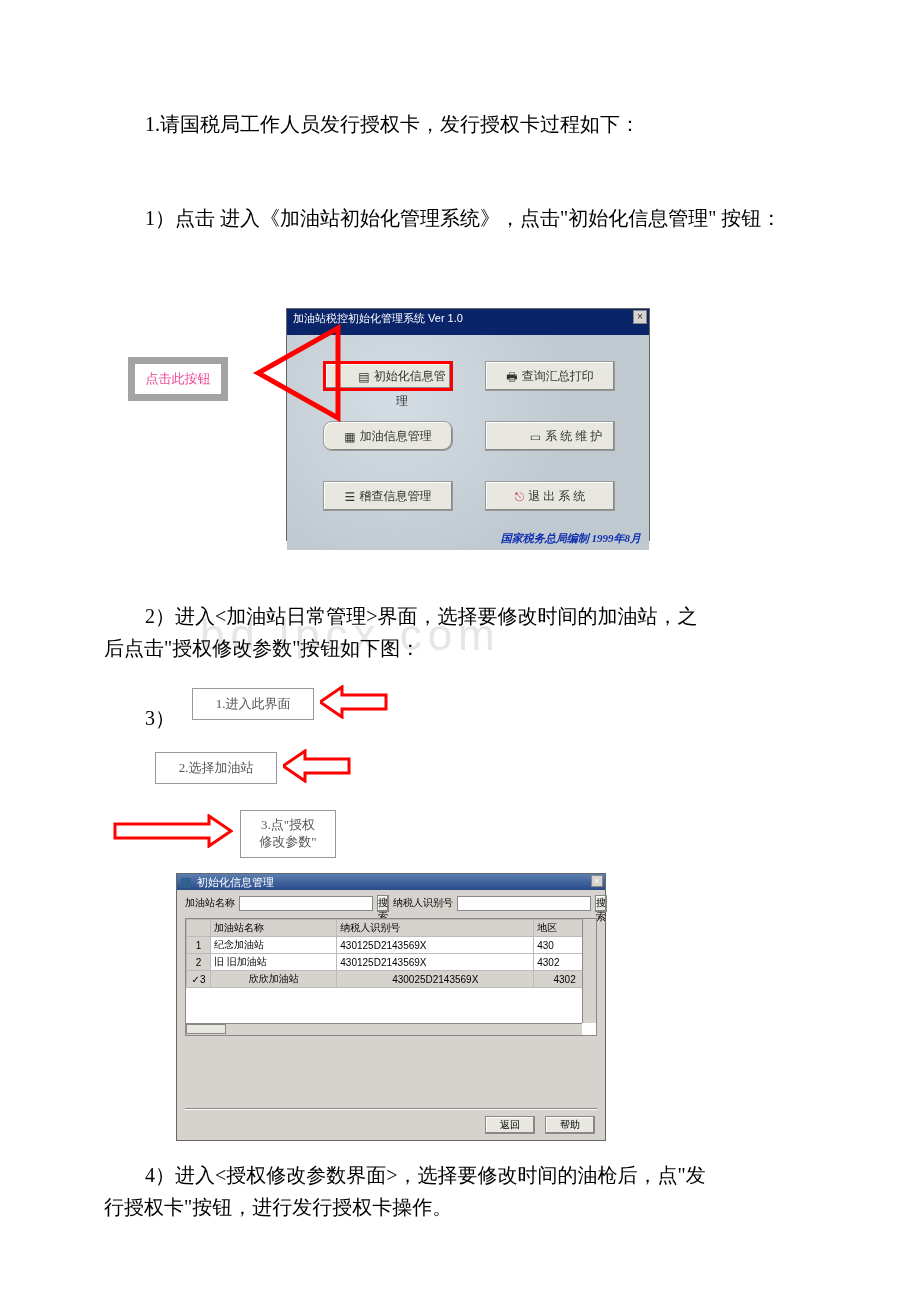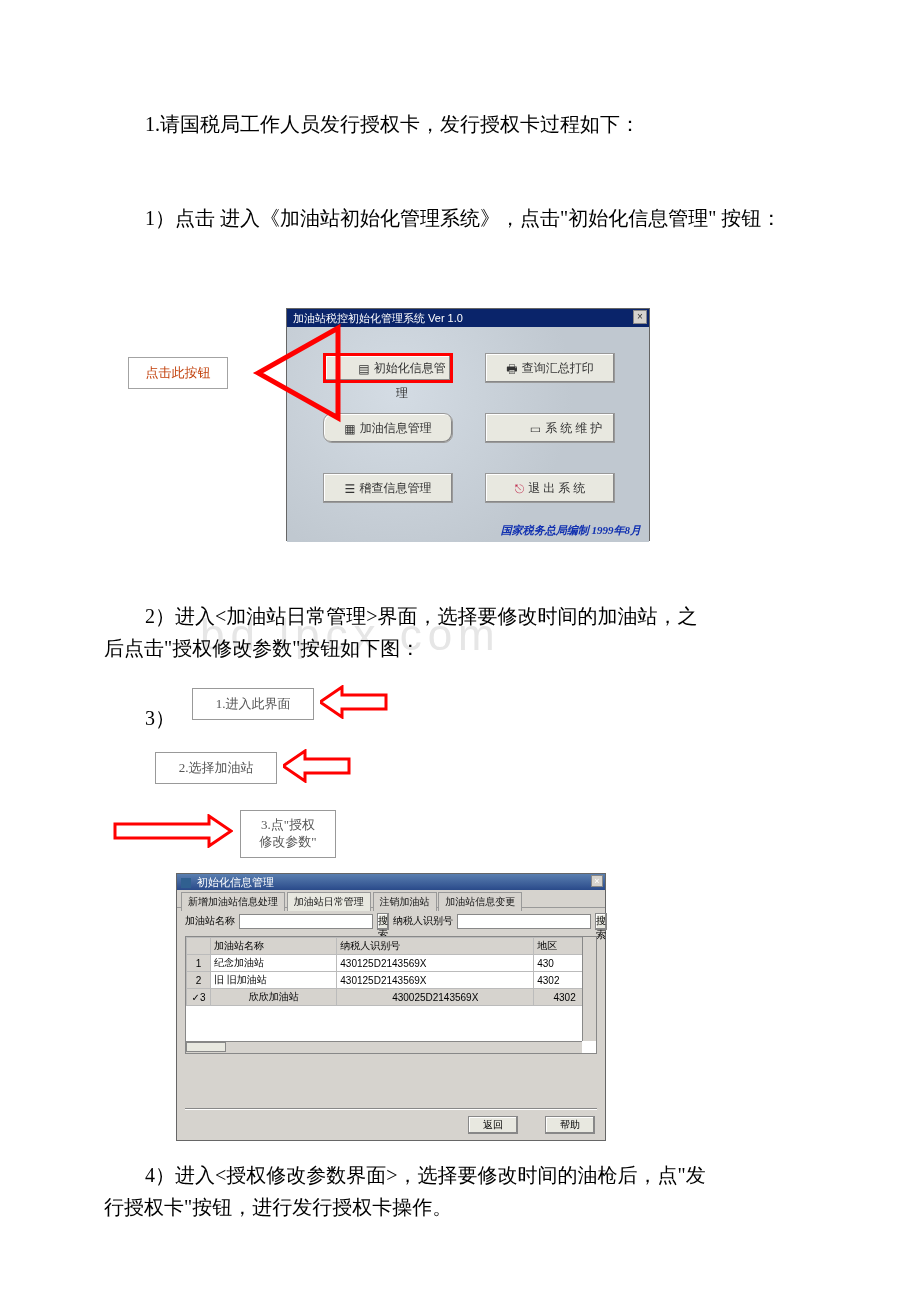--- a/index.html
+++ b/index.html
@@ -23,44 +23,44 @@
     top: 610px;
     font-size: 44px;
     color: #e6e6e6;
     letter-spacing: 6px;
     z-index: 0;
     font-family: Arial, sans-serif;
   }
   
   .callout-box {
     position: absolute;
-    border: 1px solid #a3a3a3;
+    border: 7px solid #a3a3a3;
     background: #fff;
     font-size: 13px;
     text-align: center;
     padding: 6px 8px;
-    color: #c2410c;
+    color: #ec4899;
     z-index: 5;
   }
   
   .arrow-left-tri {
     position: absolute;
     z-index: 6;
   }
   
   .win1 {
     position: absolute;
     left: 286px; top: 308px;
     width: 364px; height: 233px;
     background: #d6d3ce;
     border: 1px solid #666;
     z-index: 3;
   }
   .win1-title {
-    height: 18px;
+    height: 26px;
     background: linear-gradient(#0a246a,#0a246a);
     color: #fff;
     font-size: 11px;
     padding: 2px 6px;
     font-family: "SimSun", sans-serif;
     position: relative;
   }
   .win1-close {
     position: absolute;
     right: 2px; top: 1px;
@@ -212,21 +212,21 @@
     display: flex; gap: 30px;
   }
   .win2-btn {
     width: 80px; height: 20px;
     font-size: 10px; text-align: center; line-height: 18px;
     background: #e8e8e0; border: 1px solid #888;
     box-shadow: inset -1px -1px 0 #888, inset 1px 1px 0 #fff;
   }
   .win2-footer {
     position:absolute; right:10px; bottom:6px;
-    display:flex; gap:27px;
+    display:flex; gap:10px;
   }
   .win2-sbtn {
     width: 50px; height: 18px; font-size: 10px;
     text-align: center; line-height: 16px;
     background: #e8e8e0; border: 1px solid #888;
     box-shadow: inset -1px -1px 0 #888, inset 1px 1px 0 #fff;
   }
   .win2-sep { position:absolute; left:8px; right:8px; bottom:30px; height:2px; border-top:1px solid #888; border-bottom:1px solid #fff; }
 </style>
 </head>
@@ -288,26 +288,20 @@
 <svg class="red-arrow-right" style="left:113px; top:814px;" width="120" height="34">
   <polygon points="118,17 96,2 96,10 2,10 2,24 96,24 96,32" fill="none" stroke="#f00" stroke-width="3"></polygon>
 </svg>
 <div class="step-box" style="left:240px; top:810px; width:96px; line-height:1.3;">3.点"授权修改参数"</div>
 
 <div class="win2">
   <div class="win2-title">
     <span class="tico"></span>
     <span>初始化信息管理</span>
     <div class="win2-close">×</div>
-  </div>
-  <div class="win2-tabs">
-    <span class="win2-tab">新增加油站信息处理</span>
-    <span class="win2-tab active">加油站日常管理</span>
-    <span class="win2-tab">注销加油站</span>
-    <span class="win2-tab">加油站信息变更</span>
   </div>
   <div class="win2-search">
     <label>加油站名称</label>
     <input type="text" style="">
     <div class="sbtn">搜索</div>
     <label>纳税人识别号</label>
     <input type="text" style="">
     <div class="sbtn">搜索</div>
   </div>
   <div class="win2-grid">

